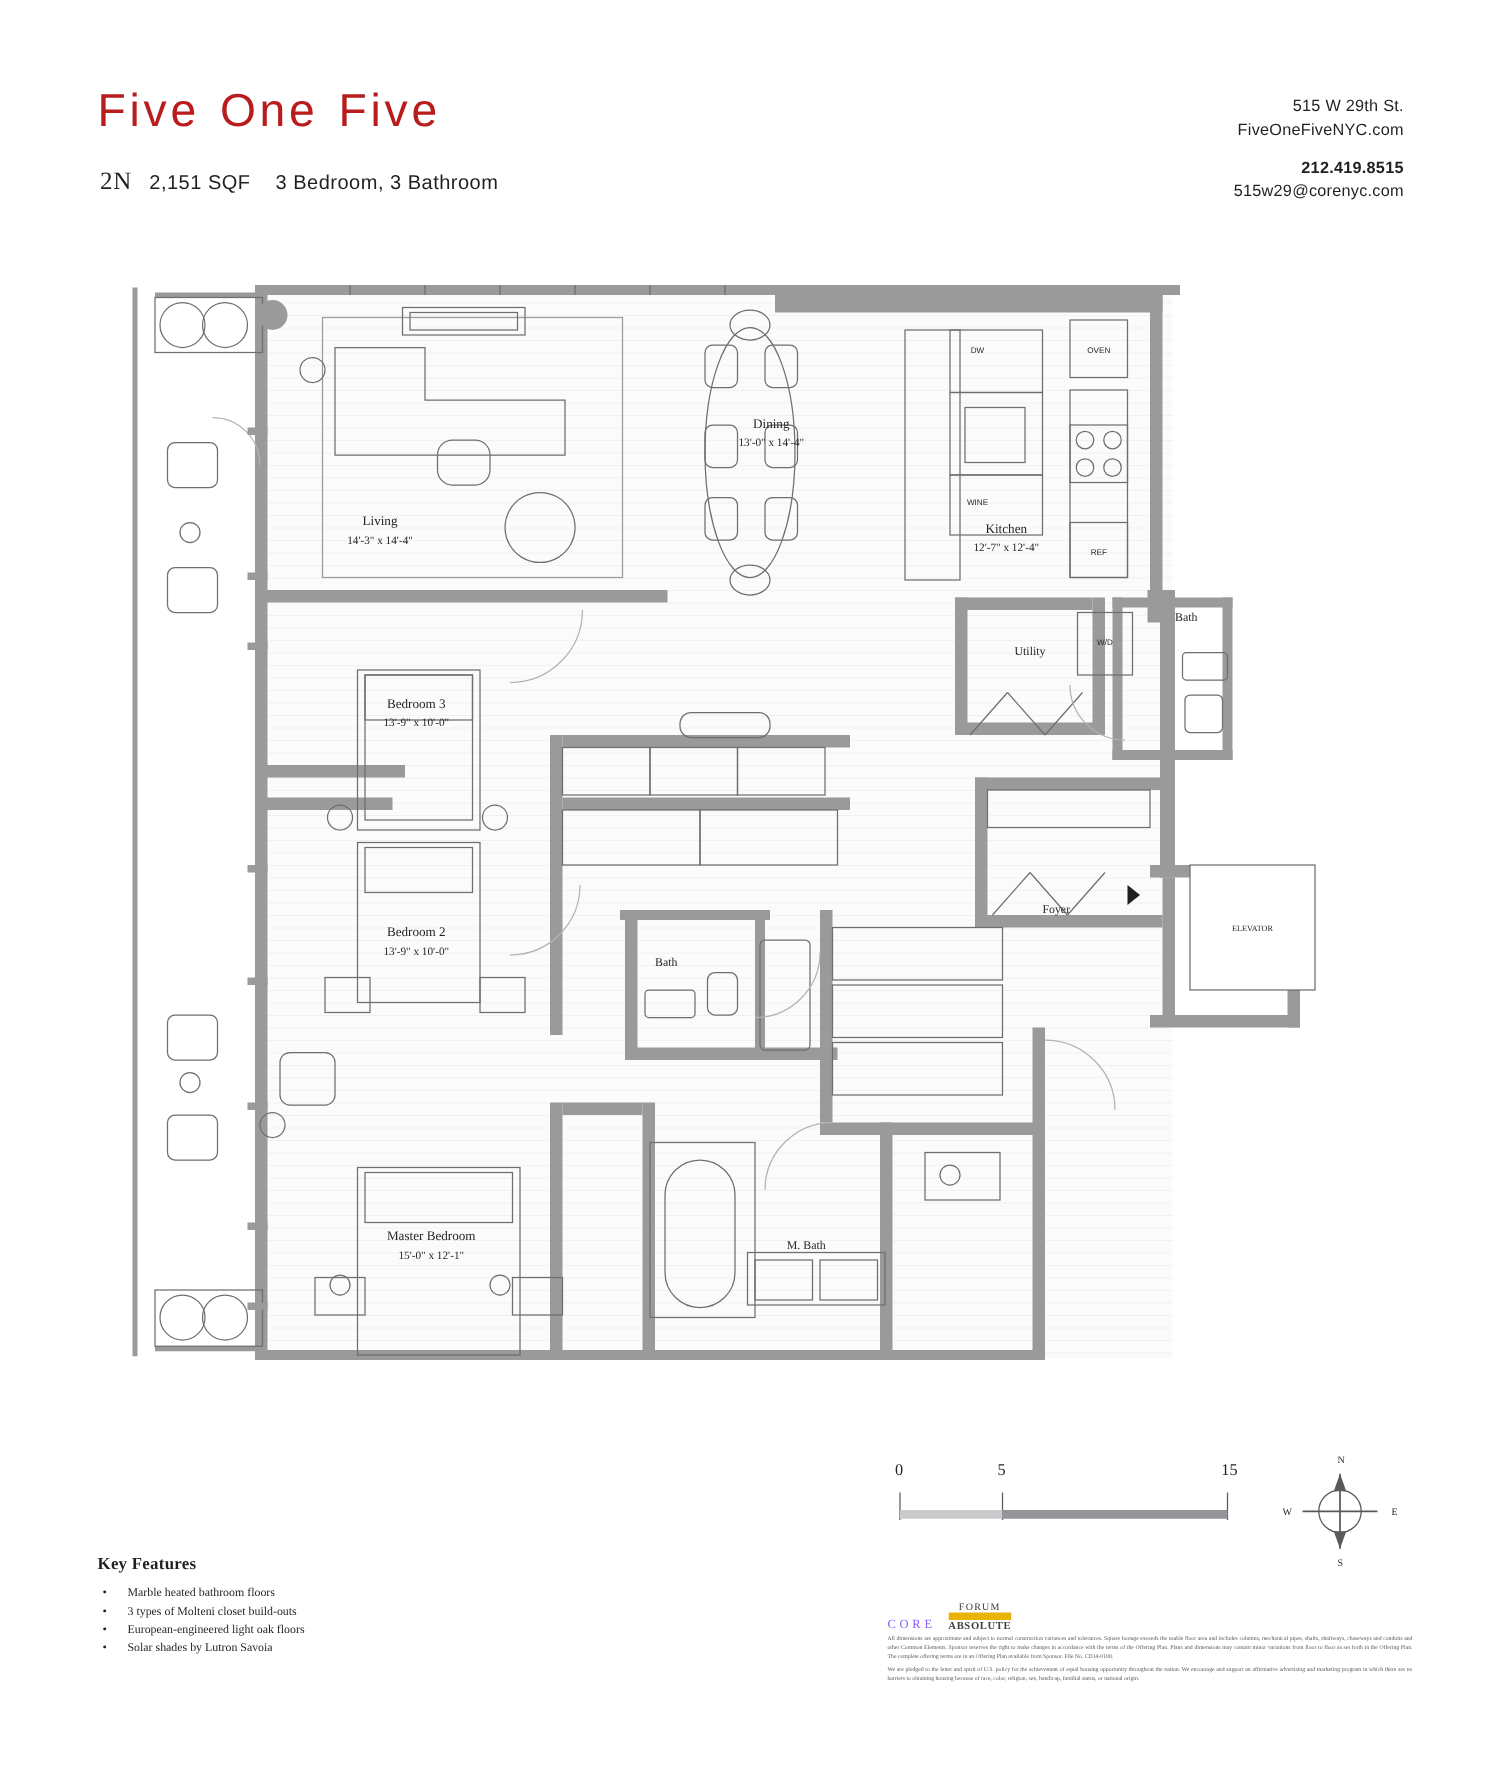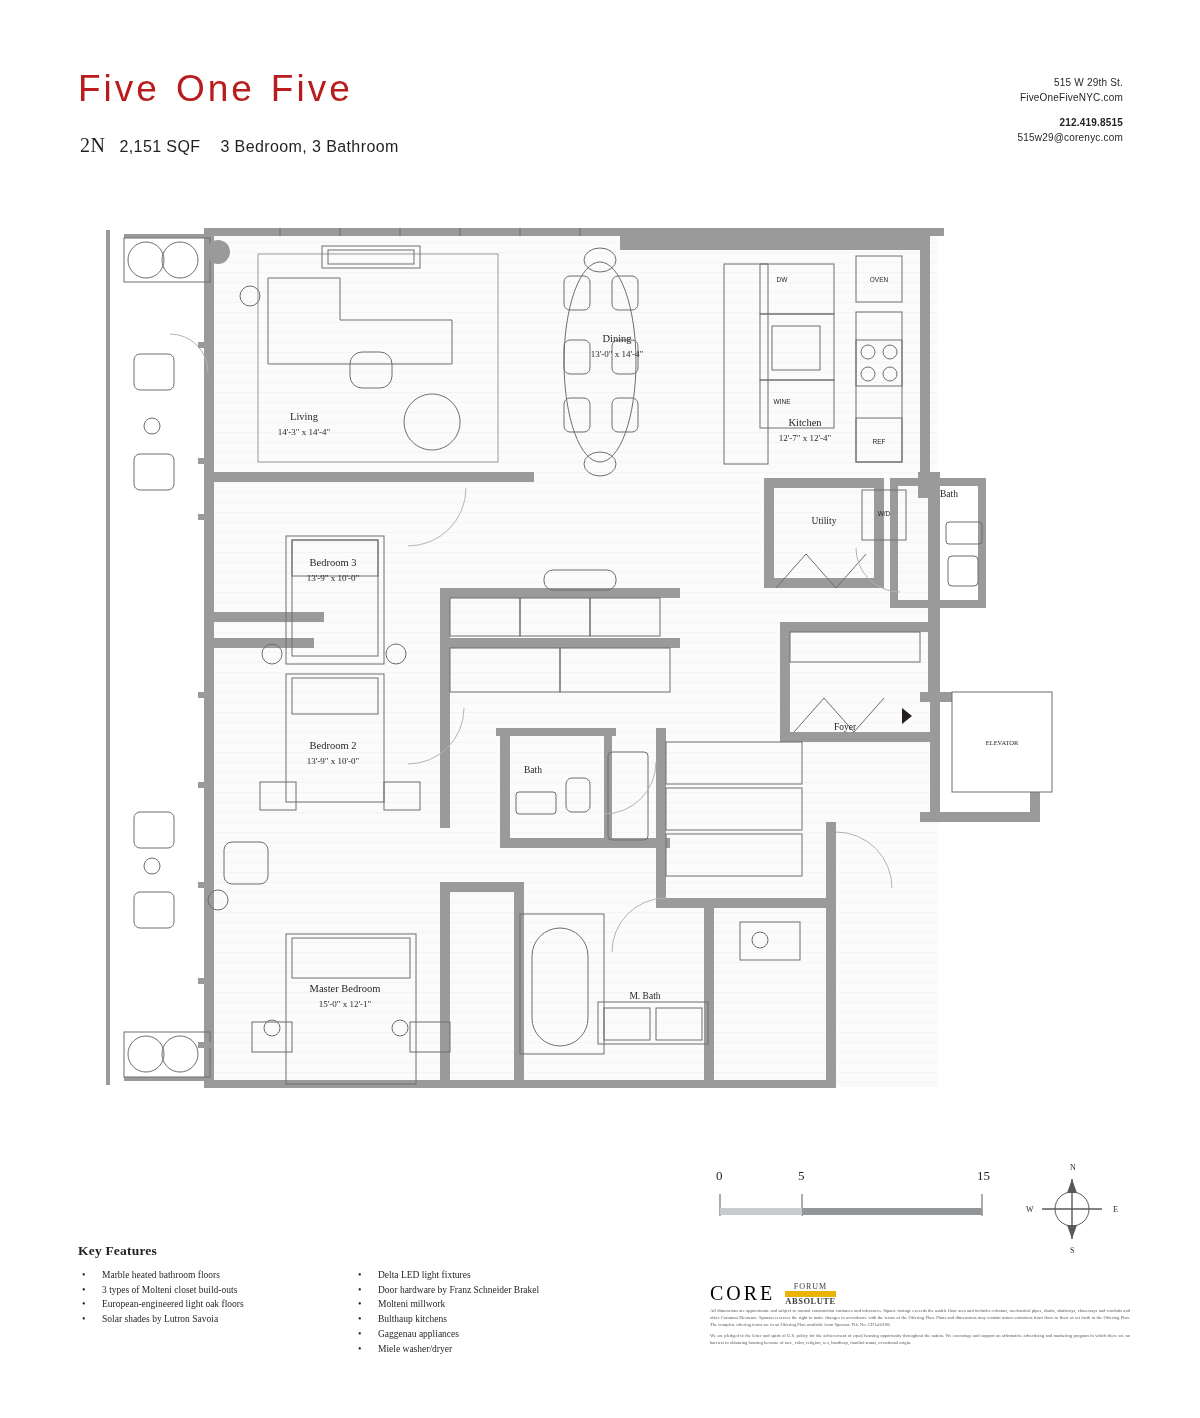--- a/index.html
+++ b/index.html
@@ -46,21 +46,21 @@
     letter-spacing: 0.4px;
     margin-left: 14px;
   }
   .unit-line .unit-meta.second { margin-left: 20px; }
 
   .contact {
     position: absolute;
     right: 77px;
     top: 76px;
     text-align: right;
-    font-size: 10px;
+    font-size: 13px;
     line-height: 1.45;
     letter-spacing: 0.2px;
     color: #231f20;
   }
   .contact .block2 { margin-top: 11px; font-weight: bold; }
   .contact .block2 .mail { font-weight: normal; }
 
   
   .plan {
     position: absolute;
@@ -117,21 +117,20 @@
     font-weight: bold;
     letter-spacing: 0.2px;
     font-family: "Liberation Serif", serif;
   }
   .features {
     position: absolute;
     left: 80px;
     top: 1268px;
     width: 560px;
     display: flex;
-    gap: 26px;
   }
   .features ul {
     list-style: none;
     margin: 0;
     padding: 0;
     font-family: "Liberation Serif", serif;
     font-size: 9.5px;
     line-height: 1.55;
   }
   .features li {
@@ -152,23 +151,23 @@
   .footer-logos {
     position: absolute;
     left: 710px;
     top: 1282px;
     display: flex;
     align-items: flex-end;
     gap: 10px;
   }
   .logo-core {
     font-family: "Liberation Serif", serif;
-    font-size: 20px;
+    font-size: 10px;
     letter-spacing: 3px;
-    color: #000000;
+    color: #8b5cf6;
   }
   .logo-forum {
     line-height: 1.0;
     text-align: center;
     color: #404040;
     font-family: Liberation Serif, serif;
   }
   .logo-forum .l1 { font-size: 8px; letter-spacing: 1px; }
   .logo-forum .l2 { font-size: 8.5px; letter-spacing: 0.5px; font-weight: bold; border-top: 6px solid #eab308; }
 
@@ -499,28 +498,20 @@
 </div>
 
 <div class="keyfeat-title">Key Features</div>
 <div class="features">
   <ul class="col1">
     <li>Marble heated bathroom floors</li>
     <li>3 types of Molteni closet build-outs</li>
     <li>European-engineered light oak floors</li>
     <li>Solar shades by Lutron Savoia</li>
   </ul>
-  <ul class="col2">
-    <li>Delta LED light fixtures</li>
-    <li>Door hardware by Franz Schneider Brakel</li>
-    <li>Molteni millwork</li>
-    <li>Bulthaup kitchens</li>
-    <li>Gaggenau appliances</li>
-    <li>Miele washer/dryer</li>
-  </ul>
 </div>
 
 <div class="footer-logos">
   <div class="logo-core">CORE</div>
   <div class="logo-forum">
     <div class="l1">FORUM</div>
     <div class="l2">ABSOLUTE</div>
   </div>
 </div>
 

